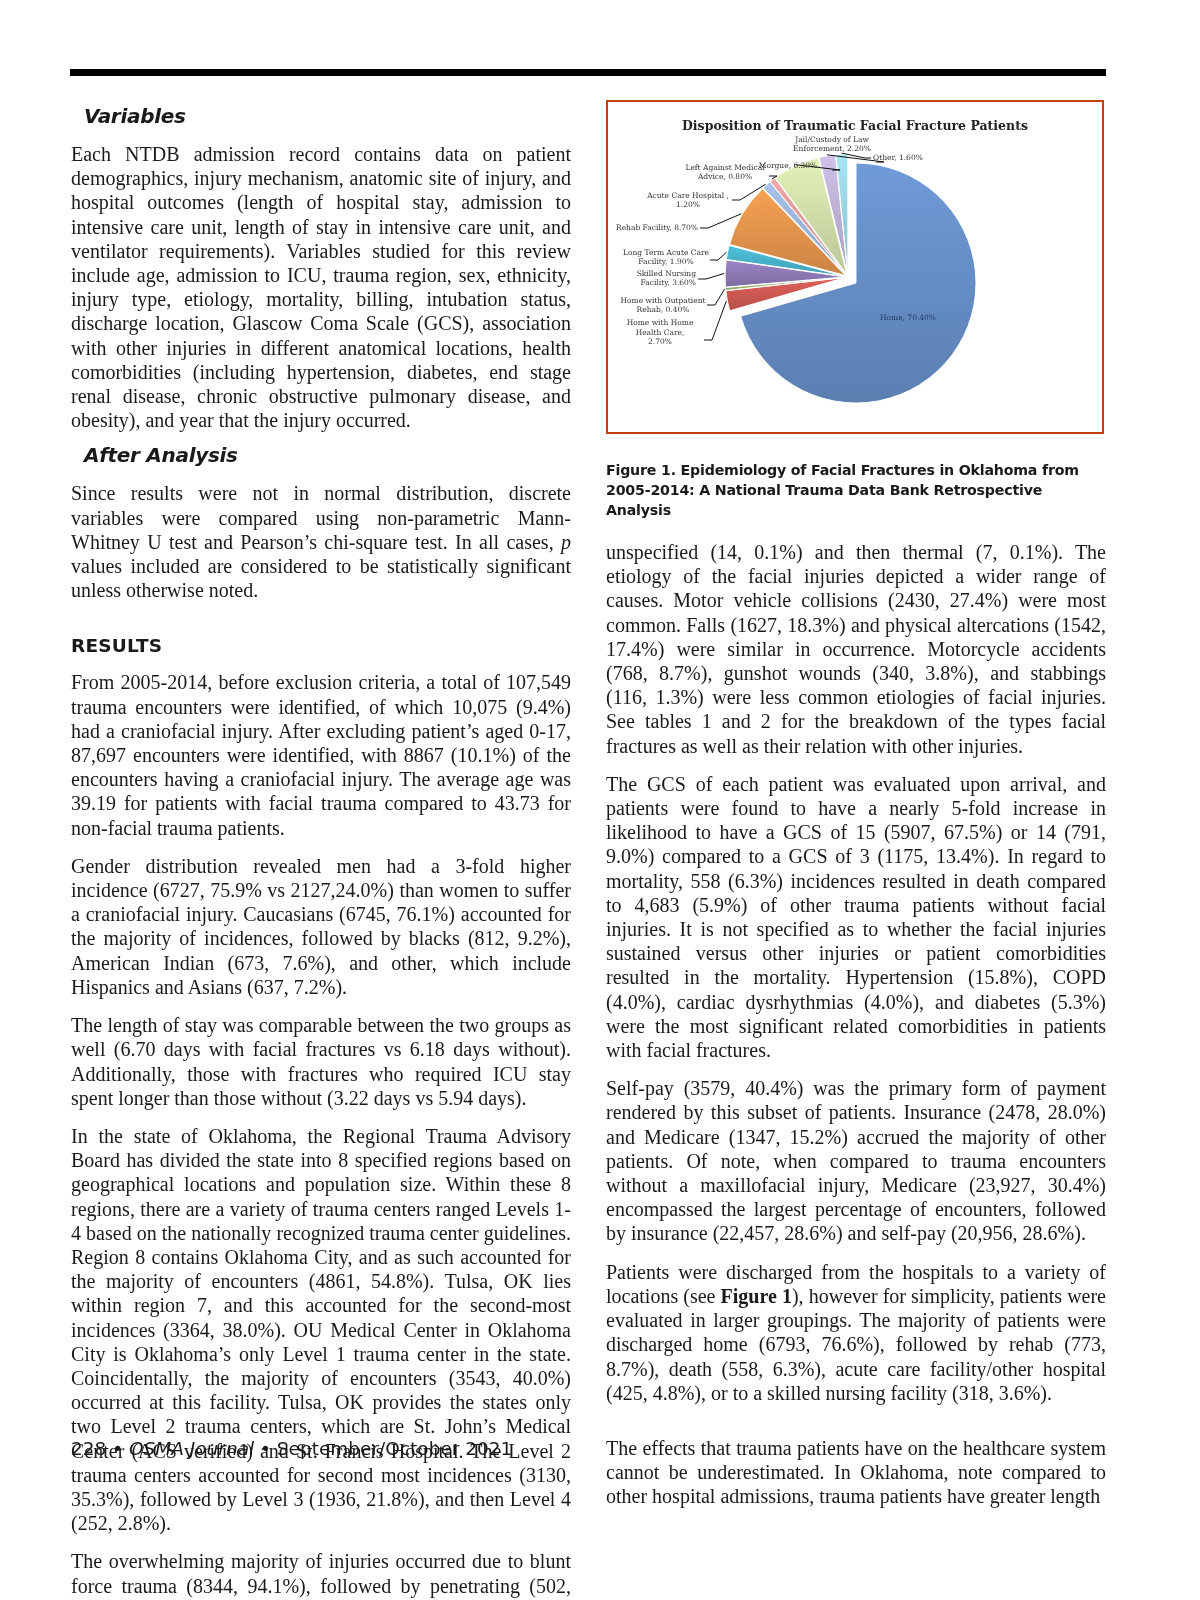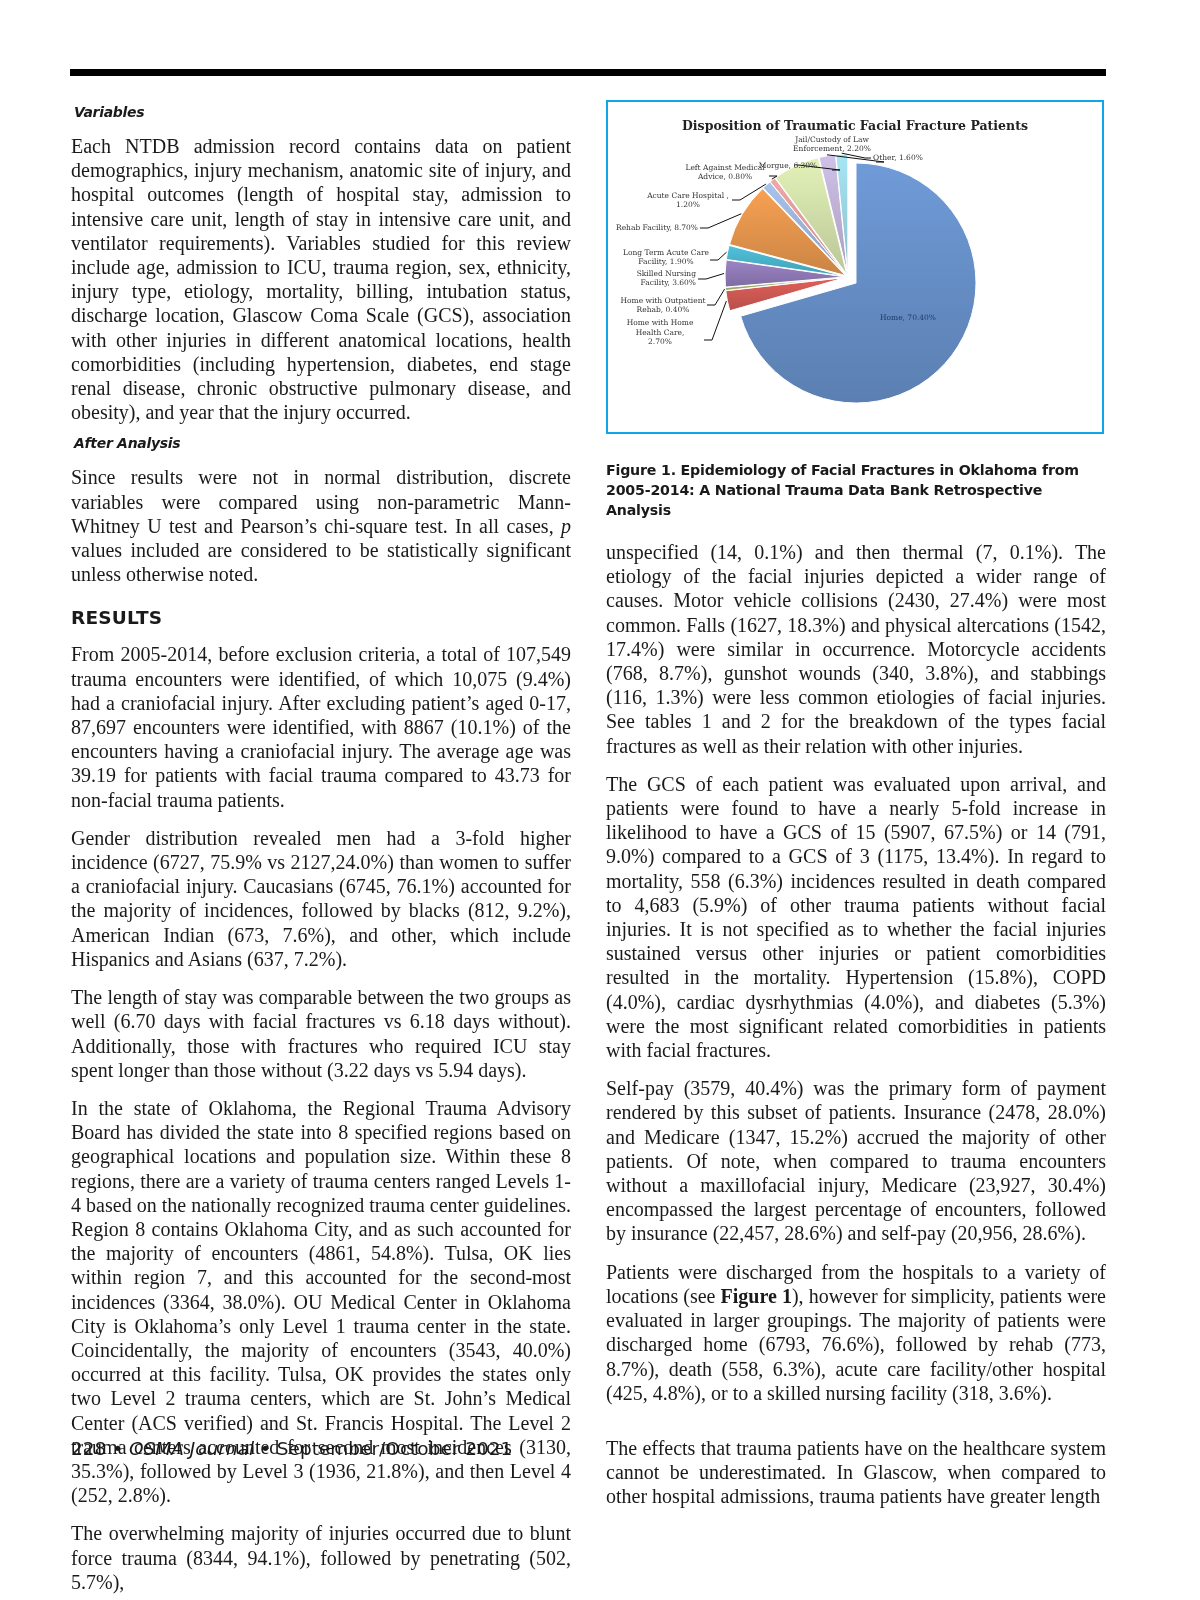--- a/index.html
+++ b/index.html
@@ -1,25 +1,25 @@
 <!DOCTYPE html>
 <html><head>
   <meta charset="utf-8">
   <style>
     html, body { margin: 0; padding: 0; background: #ffffff; }
     body { width: 1200px; height: 1600px; position: relative; overflow: hidden; font-family: "Liberation Serif", serif; color: #1a1a1a; }
     .top-rule { position: absolute; left: 70px; top: 69px; width: 1036px; height: 7px; background: #000; }
     .col { position: absolute; top: 104px; width: 500px; }
     .col-left { left: 71px; }
     .col-right { left: 606px; top: 100px; }
-    .subhead { font-family: "DejaVu Sans", sans-serif; font-style: italic; font-weight: bold; font-size: 14px; margin: 0 0 2px 3px; letter-spacing: -0.3px; }
-    .section-head { font-family: "DejaVu Sans", sans-serif; font-weight: bold; font-size: 18.5px; margin: 4px 0 2px 0; letter-spacing: 0.2px; }
+    .subhead { font-family: "DejaVu Sans", sans-serif; font-style: italic; font-weight: bold; font-size: 20px; margin: 0 0 2px 13px; letter-spacing: -0.3px; }
+    .section-head { font-family: "DejaVu Sans", sans-serif; font-weight: bold; font-size: 18.5px; margin: 16px 0 2px 0; letter-spacing: 0.2px; }
     p.body { font-size: 20px; line-height: 24.2px; margin: 14px 0 11px 0; text-align: justify; hyphens: none; }
     .gap-small { height: 6px; }
-    .figure-box { width: 498px; height: 334px; border: 2px solid #0ea5e9; position: relative; box-sizing: border-box; background: #fff; }
+    .figure-box { width: 498px; height: 334px; border: 2px solid #c2410c; position: relative; box-sizing: border-box; background: #fff; }
     .figure-box svg { position: absolute; left: 0; top: 0; }
     .caption { font-family: "DejaVu Sans", sans-serif; font-weight: bold; font-size: 14.2px; line-height: 20px; margin: 26px 0 20px 0; letter-spacing: -0.2px; }
     .footer { position: absolute; left: 71px; top: 1438px; font-family: "DejaVu Sans", sans-serif; font-size: 18.5px; color: #1a1a1a; }
     .footer .journal { font-style: italic; }
     .bold-inline { font-weight: bold; }
     .italic-inline { font-style: italic; }
   </style>
 </head>
 <body>
 
@@ -132,21 +132,21 @@
     </svg>
   </div>
   <div class="caption">Figure 1. Epidemiology of Facial Fractures in Oklahoma from 2005-2014: A National Trauma Data Bank Retrospective Analysis</div>
 
   <p class="body">unspecified (14, 0.1%) and then thermal (7, 0.1%). The etiology of the facial injuries depicted a wider range of causes. Motor vehicle collisions (2430, 27.4%) were most common. Falls (1627, 18.3%) and physical altercations (1542, 17.4%) were similar in occurrence. Motorcycle accidents (768, 8.7%), gunshot wounds (340, 3.8%), and stabbings (116, 1.3%) were less common etiologies of facial injuries. See tables 1 and 2 for the breakdown of the types facial fractures as well as their relation with other injuries.</p>
   <p class="body">The GCS of each patient was evaluated upon arrival, and patients were found to have a nearly 5-fold increase in likelihood to have a GCS of 15 (5907, 67.5%) or 14 (791, 9.0%) compared to a GCS of 3 (1175, 13.4%). In regard to mortality, 558 (6.3%) incidences resulted in death compared to 4,683 (5.9%) of other trauma patients without facial injuries. It is not specified as to whether the facial injuries sustained versus other injuries or patient comorbidities resulted in the mortality.  Hypertension (15.8%), COPD (4.0%), cardiac dysrhythmias (4.0%), and diabetes (5.3%) were the most significant related comorbidities in patients with facial fractures.</p>
   <p class="body">Self-pay (3579, 40.4%) was the primary form of payment rendered by this subset of patients. Insurance (2478, 28.0%) and Medicare (1347, 15.2%) accrued the majority of other patients. Of note, when compared to trauma encounters without a maxillofacial injury, Medicare (23,927, 30.4%) encompassed the largest percentage of encounters, followed by insurance (22,457, 28.6%) and self-pay (20,956, 28.6%).</p>
   <p class="body"><span>Patients were discharged from the hospitals to a variety of locations (see </span><span class="bold-inline">Figure 1</span><span>), however for simplicity, patients were evaluated in larger groupings. The majority of patients were discharged home (6793, 76.6%), followed by rehab (773, 8.7%), death (558, 6.3%), acute care facility/other hospital (425, 4.8%), or to a skilled nursing facility (318, 3.6%).</span></p>
 
   <div class="gap-small"></div>
-  <p class="body">The effects that trauma patients have on the healthcare system cannot be underestimated. In Glascow, when compared to other hospital admissions, trauma patients have greater length</p>
+  <p class="body">The effects that trauma patients have on the healthcare system cannot be underestimated. In Oklahoma, note compared to other hospital admissions, trauma patients have greater length</p>
 </div>
 
 <div class="footer">
   <span>228</span>
   <span>•</span>
   <span class="journal">OSMA Journal</span>
   <span>•</span>
   <span>September/October 2021</span>
 </div>
 

